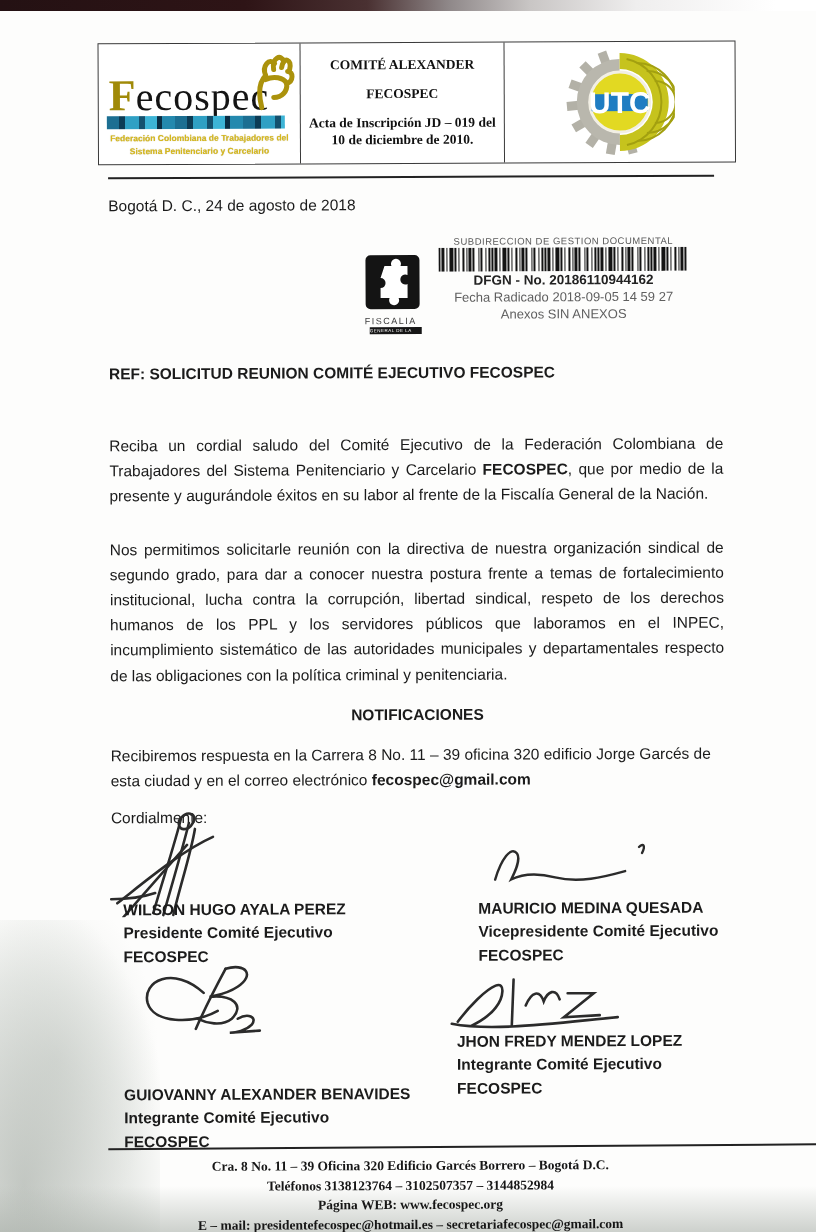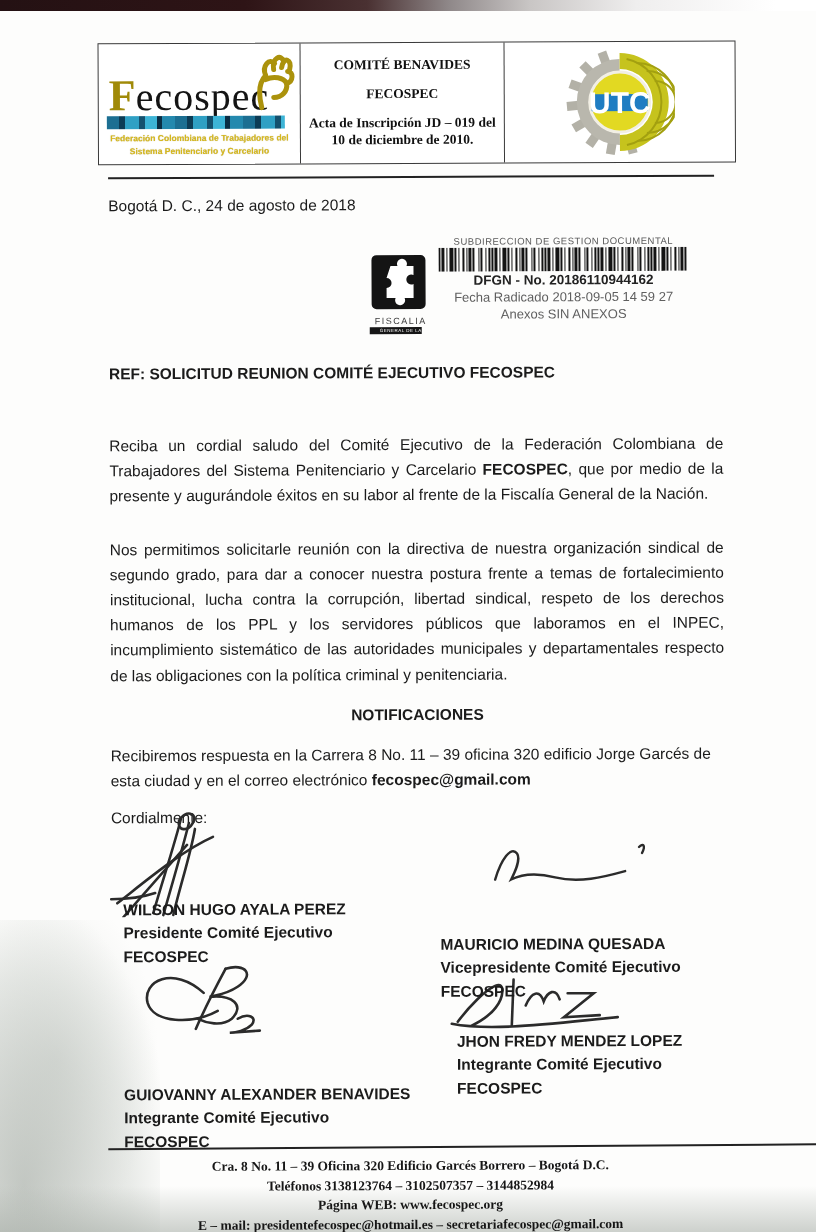--- a/index.html
+++ b/index.html
@@ -63,32 +63,32 @@
   .ref{position:absolute;left:110px;top:364px;font-size:15.5px;font-weight:bold;}
   .para{position:absolute;left:110px;width:614px;font-size:15.5px;line-height:1.62;text-align:justify;}
   .p1{top:432px;}
   .p2{top:536px;}
   .p3{top:742px;text-align:left;}
   .bold{font-weight:bold;}
   .notif{position:absolute;left:110px;top:706px;width:614px;text-align:center;font-weight:bold;font-size:15.5px;}
   .closing{position:absolute;left:110px;top:808px;font-size:15.5px;}
   
   .stamp{position:absolute;left:364px;top:236px;width:330px;height:100px;}
-  .fisc-logo{position:absolute;left:2px;top:18px;width:62px;text-align:right;}
+  .fisc-logo{position:absolute;left:2px;top:18px;width:62px;text-align:left;}
   .fisc-word{font-size:9px;letter-spacing:1.5px;color:#3c3c3c;margin-top:2px;font-family:"Liberation Sans",sans-serif;}
   .fisc-bar{margin:1px auto 0;width:52px;height:7px;background:#161616;color:#fff;font-size:4.5px;line-height:7px;letter-spacing:.5px;overflow:hidden;}
   .stamp-right{position:absolute;left:72px;top:0;width:258px;text-align:center;}
   .stamp-office{font-size:9.5px;color:#5a5a5a;letter-spacing:.5px;white-space:nowrap;}
   .barcode{display:block;margin:1px auto 0;}
   .stamp-no{font-size:13.5px;font-weight:bold;color:#222;margin-top:1px;white-space:nowrap;}
   .stamp-line{font-size:13px;color:#5f5f5f;margin-top:2px;white-space:nowrap;}
   
   .sig-block{position:absolute;font-size:15.5px;font-weight:bold;line-height:1.5;}
   .sb1{left:122px;top:897px;}
-  .sb2{left:439px;top:897px;margin-top:36px;}
+  .sb2{left:477px;top:897px;}
   .sb3{left:122px;top:1082px;}
   .sb4{left:455px;top:1030px;}
   .sig-svg{position:absolute;}
   .sg1{left:108px;top:806px;}
   .sg2{left:478px;top:834px;}
   .sg3{left:132px;top:962px;}
   .sg4{left:446px;top:972px;}
   
   .footer{position:absolute;left:0;top:1156px;width:100%;text-align:center;
     font-family:"Liberation Serif", serif;font-weight:bold;color:#161616;
@@ -123,21 +123,21 @@
           </svg>
         </span>
         <div class="strip-blue"></div>
         <div class="tagline">
           <div>Federación Colombiana de Trabajadores del</div>
           <div>Sistema Penitenciario y Carcelario</div>
         </div>
       </div>
 
       <div class="hdr-cell cell-mid">
-        <div>COMITÉ BENAVIDES</div>
+        <div>COMITÉ ALEXANDER</div>
         <div class="gap"></div>
         <div>FECOSPEC</div>
         <div class="gap"></div>
         <div>Acta de Inscripción JD – 019 del</div>
         <div>10 de diciembre de 2010.</div>
       </div>
 
       <div class="hdr-cell cell-utc">
         <svg width="110" height="110" viewBox="0 0 110 110">
 

